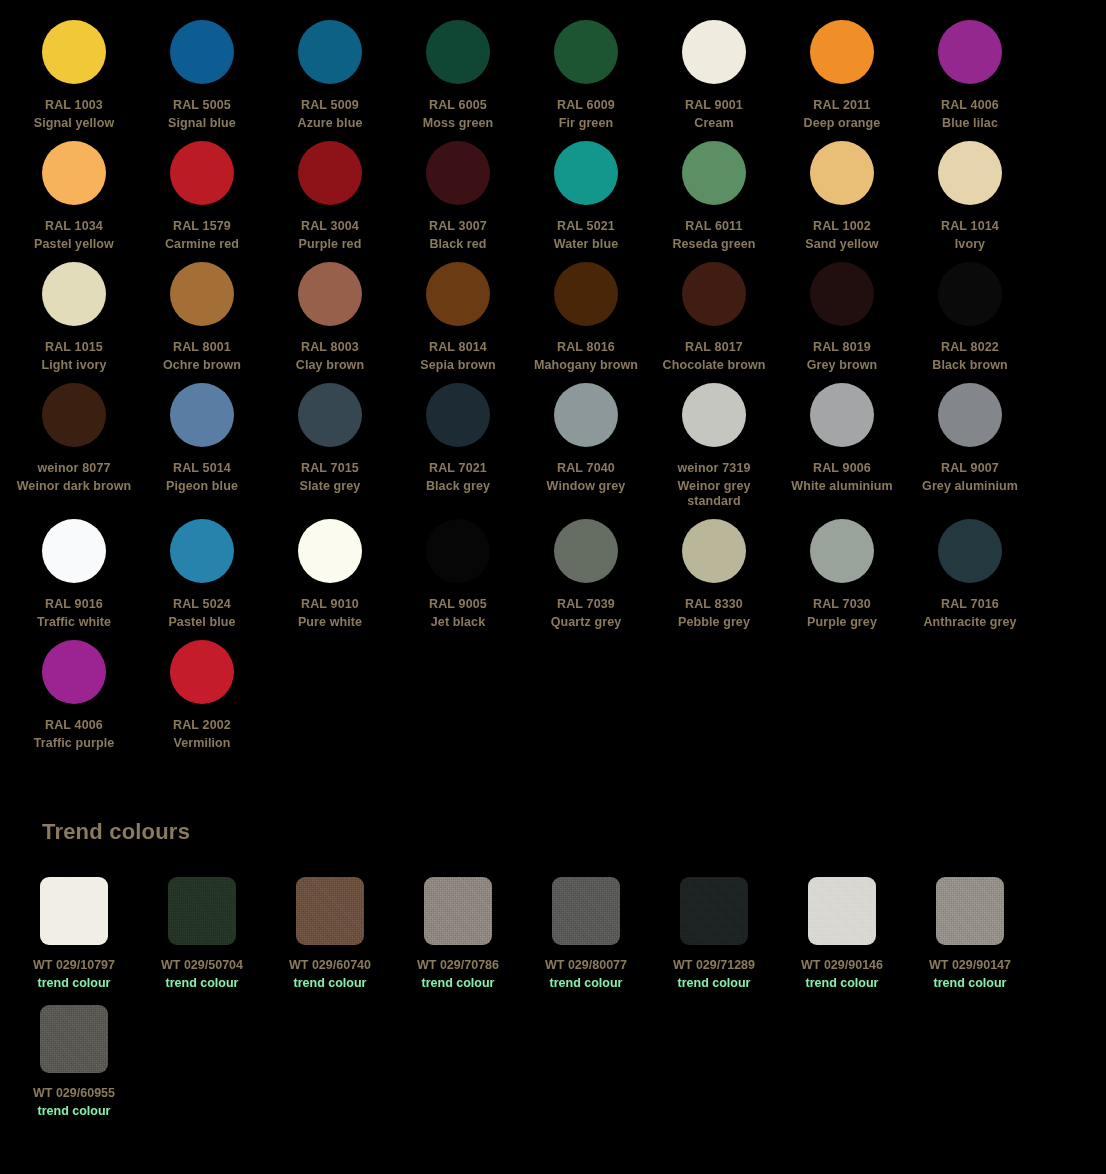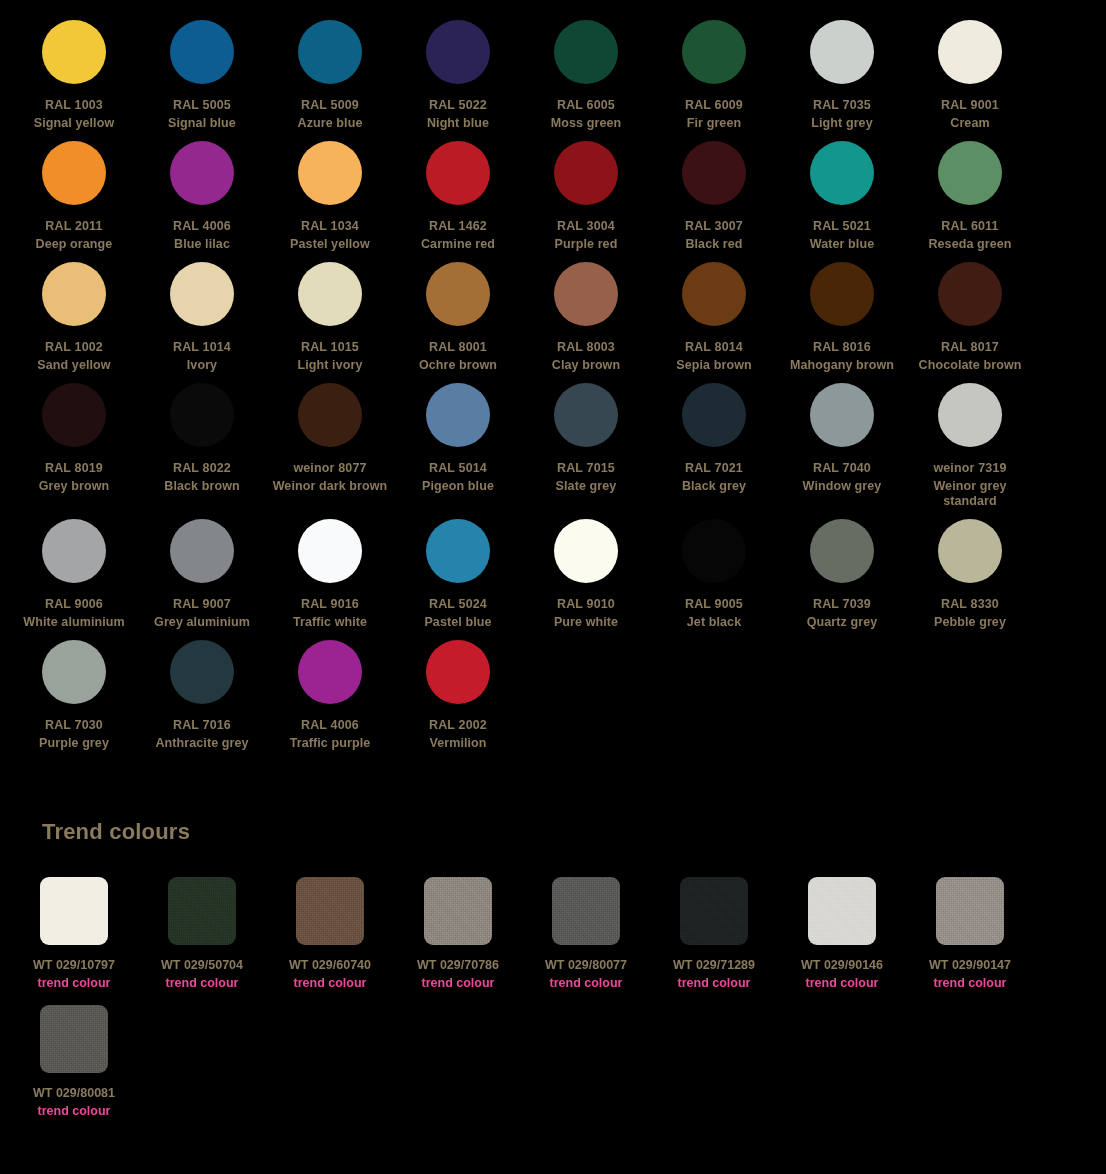--- a/index.html
+++ b/index.html
@@ -123,21 +123,21 @@
     text-align: center;
     color: #8a7a5e;
     white-space: nowrap;
   }
   .trend-label {
     margin-top: 3px;
     font-size: 12.5px;
     font-weight: 700;
     line-height: 15px;
     text-align: center;
-    color: #ec4899;
+    color: #86efac;
   }
 </style>
 </head>
 <body>
 
 <div id="palette-root">
 
   <div class="ral-grid" id="ral-grid">
       <div class="ral-cell">
         <div class="ral-swatch" style="background: rgb(240, 200, 56);"></div>
@@ -148,40 +148,30 @@
         <div class="ral-swatch" style="background: rgb(13, 92, 146);"></div>
         <div class="ral-code">RAL 5005</div>
         <div class="ral-name">Signal blue</div>
       </div>
       <div class="ral-cell">
         <div class="ral-swatch" style="background: rgb(12, 97, 132);"></div>
         <div class="ral-code">RAL 5009</div>
         <div class="ral-name">Azure blue</div>
       </div>
       <div class="ral-cell">
-        <div class="ral-swatch" style="background: rgb(43, 35, 85);"></div>
-        <div class="ral-code">RAL 5022</div>
-        <div class="ral-name">Night blue</div>
-      </div>
-      <div class="ral-cell">
         <div class="ral-swatch" style="background: rgb(15, 71, 52);"></div>
         <div class="ral-code">RAL 6005</div>
         <div class="ral-name">Moss green</div>
       </div>
       <div class="ral-cell">
         <div class="ral-swatch" style="background: rgb(29, 84, 49);"></div>
         <div class="ral-code">RAL 6009</div>
         <div class="ral-name">Fir green</div>
       </div>
       <div class="ral-cell">
-        <div class="ral-swatch" style="background: rgb(203, 208, 204);"></div>
-        <div class="ral-code">RAL 7035</div>
-        <div class="ral-name">Light grey</div>
-      </div>
-      <div class="ral-cell">
         <div class="ral-swatch" style="background: rgb(239, 235, 222);"></div>
         <div class="ral-code">RAL 9001</div>
         <div class="ral-name">Cream</div>
       </div>
       <div class="ral-cell">
         <div class="ral-swatch" style="background: rgb(240, 142, 39);"></div>
         <div class="ral-code">RAL 2011</div>
         <div class="ral-name">Deep orange</div>
       </div>
       <div class="ral-cell">
@@ -189,21 +179,21 @@
         <div class="ral-code">RAL 4006</div>
         <div class="ral-name">Blue lilac</div>
       </div>
       <div class="ral-cell">
         <div class="ral-swatch" style="background: rgb(247, 178, 92);"></div>
         <div class="ral-code">RAL 1034</div>
         <div class="ral-name">Pastel yellow</div>
       </div>
       <div class="ral-cell">
         <div class="ral-swatch" style="background: rgb(186, 27, 36);"></div>
-        <div class="ral-code">RAL 1462</div>
+        <div class="ral-code">RAL 1579</div>
         <div class="ral-name">Carmine red</div>
       </div>
       <div class="ral-cell">
         <div class="ral-swatch" style="background: rgb(142, 19, 24);"></div>
         <div class="ral-code">RAL 3004</div>
         <div class="ral-name">Purple red</div>
       </div>
       <div class="ral-cell">
         <div class="ral-swatch" style="background: rgb(60, 17, 21);"></div>
         <div class="ral-code">RAL 3007</div>
@@ -399,18 +389,18 @@
         <div class="trend-code">WT 029/90146</div>
         <div class="trend-label">trend colour</div>
       </div>
       <div class="trend-cell">
         <div class="trend-swatch" style="background: rgb(151, 144, 138);"></div>
         <div class="trend-code">WT 029/90147</div>
         <div class="trend-label">trend colour</div>
       </div>
       <div class="trend-cell">
         <div class="trend-swatch" style="background: rgb(90, 89, 84);"></div>
-        <div class="trend-code">WT 029/80081</div>
+        <div class="trend-code">WT 029/60955</div>
         <div class="trend-label">trend colour</div>
       </div>
     </div>
 
 </div>
 
 </body></html>

